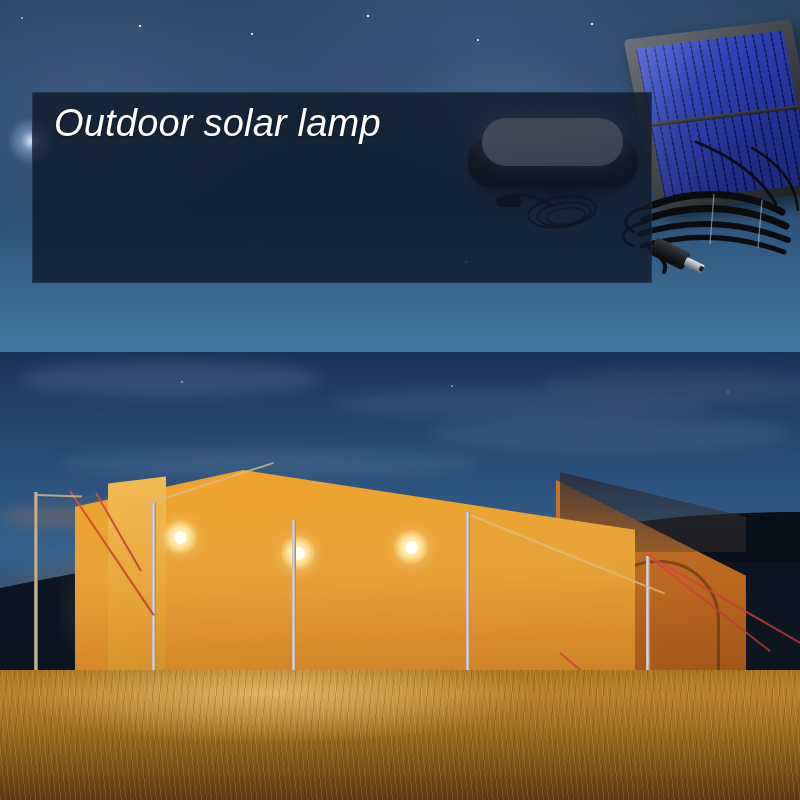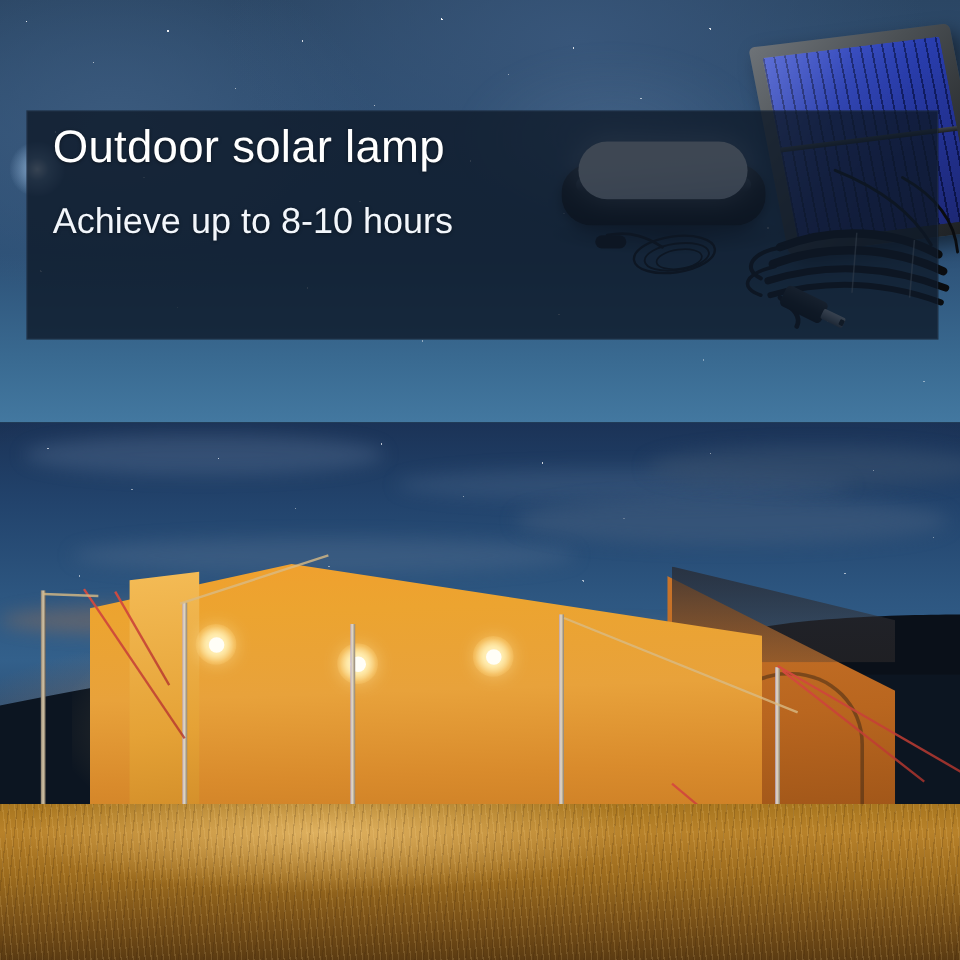--- a/index.html
+++ b/index.html
@@ -74,25 +74,26 @@
     position: absolute;
     left: 8px; top: 118px;
     width: 46px; height: 46px;
     border-radius: 50%;
     background: radial-gradient(circle, rgba(225,240,255,.95) 0%, rgba(170,205,240,.45) 30%, rgba(120,170,220,0) 72%);
   }
 
   
   .text-band {
     position: absolute;
-    left: 22px; top: 92px;
-    width: 760px;
+    left: 32px; top: 92px;
+    width: 620px;
     height: 191px;
     background: rgba(14, 25, 40, 0.80);
     box-shadow: 0 0 0 1px rgba(120,150,185,.12) inset;
+    font-style: italic;
   }
   .headline {
     position: absolute;
     left: 22px; top: 8px;
     color: #ffffff;
     font-size: 38px;
     font-weight: 300;
     letter-spacing: .2px;
     line-height: 1.25;
     white-space: nowrap;
@@ -444,21 +445,20 @@
   </svg>
 
   <div class="plug">
     <div class="plug-body"></div>
     <div class="plug-tip"></div>
   </div>
 
   <div class="text-band">
     <div class="headline">Outdoor solar lamp</div>
     <div class="subline">
-      <div>Achieve up to 8-10 hours</div>
     </div>
   </div>
 
   <div class="camp-section">
     <div class="camp-sky"></div>
     <div class="camp-stars"></div>
 
     <div class="cloud" style="left:20px;top:10px;width:300px;height:34px;background:rgba(120,145,175,.25);"></div>
     <div class="cloud" style="left:330px;top:38px;width:380px;height:28px;background:rgba(110,135,165,.2);"></div>
     <div class="cloud" style="left:60px;top:96px;width:420px;height:30px;background:rgba(95,120,150,.3);"></div>

